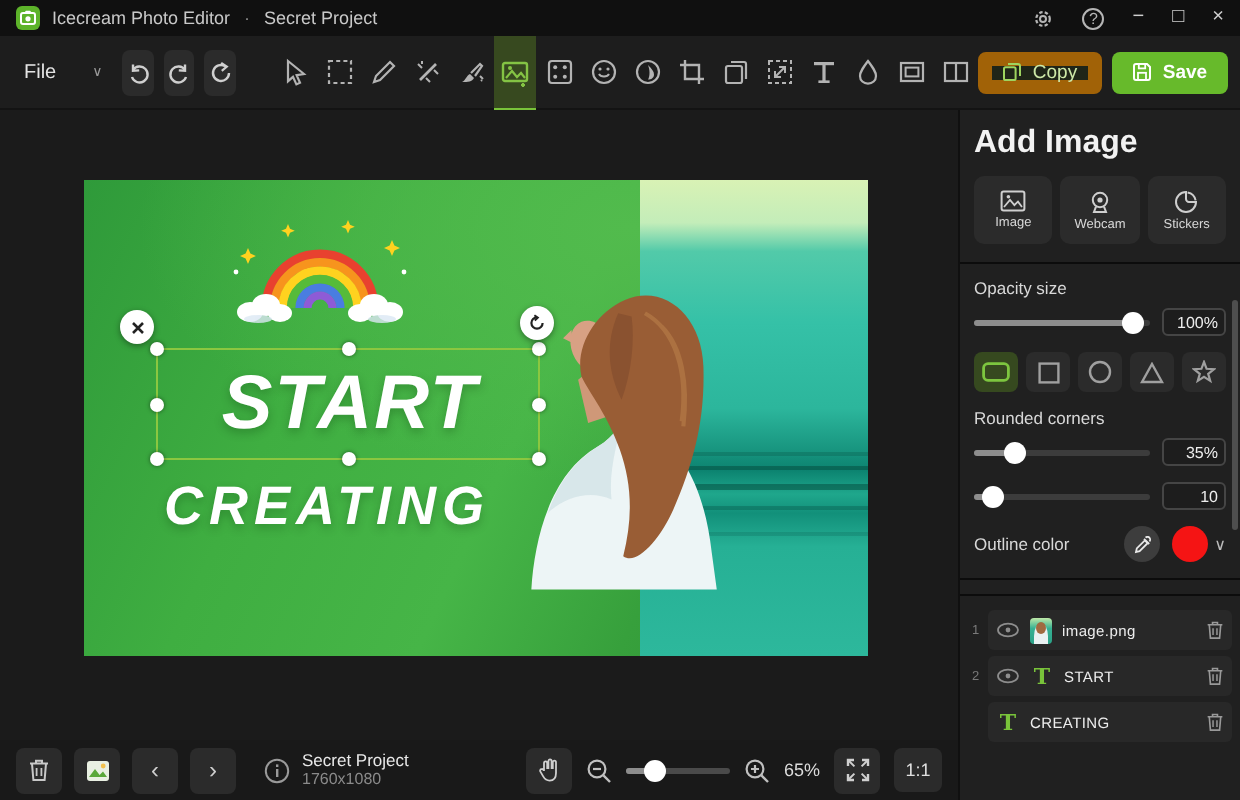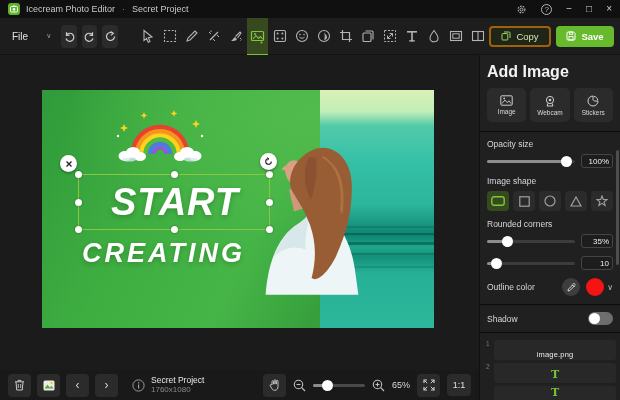--- a/index.html
+++ b/index.html
@@ -21,21 +21,21 @@
     display:flex; align-items:center; border-bottom:1px solid #131313; }
   .file-btn { display:flex; align-items:center; gap:18px; font-size:10px; color:#e3e3e3; margin:0 10px 0 12px; }
   .hist-btn { width:23px; height:23px; border-radius:4px; background:#2b2b2b; margin-right:5px;
     display:flex; align-items:center; justify-content:center; }
   .tools { display:flex; align-items:center; margin-left:14px; height:37px; }
   .tool { width:21px; height:37px; display:flex; align-items:center; justify-content:center; position:relative; margin:0 0.5px; }
   .tool svg { opacity:.88; }
   .tool.selected { background:#37491f; }
   .tool.selected:after { content:""; position:absolute; left:0; bottom:-1px; width:100%; height:2px; background:#79c33a; }
   .tb-actions { margin-left:auto; display:flex; align-items:center; gap:5px; padding-right:6px; }
-  .btn-copy { width:62px; height:21px; border:2px solid #a16207; border-radius:4px; background:#1f2518;
+  .btn-copy { width:62px; height:21px; border:7px solid #a16207; border-radius:4px; background:#1f2518;
     color:#cde8a7; font-size:9.5px; display:flex; align-items:center; justify-content:center; gap:5px; }
   .btn-save { width:58px; height:21px; border-radius:4px; background:#67ba2b; color:#fff; font-size:9.5px;
     font-weight:bold; display:flex; align-items:center; justify-content:center; gap:5px; }
 
   
   .workspace { position:absolute; left:0; top:55px; width:479px; height:345px; background:#1b1b1b; }
   .canvas { position:absolute; left:42px; top:35px; width:392px; height:238px; overflow:hidden;
     background: radial-gradient(140% 120% at 70% 10%, #52bb4d 0%, rgba(82,187,77,0) 45%),
       linear-gradient(115deg,#2f9a3a 0%,#3fae41 30%,#46b547 55%,#37a03c 75%,#2e8f33 100%); }
   .photo { position:absolute; left:278px; top:0; width:114px; height:238px;
@@ -94,21 +94,21 @@
   .eyedrop { width:18px; height:18px; border-radius:50%; background:#3d3d3d; display:flex; align-items:center;
     justify-content:center; margin-right:6px; }
   .swatch { width:18px; height:18px; border-radius:50%; background:#f51414; margin-right:3px; }
   .chev { font-size:8px; color:#bbb; }
   .toggle-row { display:flex; align-items:center; justify-content:space-between; margin-bottom:7px; }
   .toggle { position:relative; width:25px; height:13px; border-radius:7px; background:#6e6e6e; }
   .toggle .knob { position:absolute; left:1px; top:1px; width:11px; height:11px; border-radius:50%; background:#fff; }
 
   .layers { position:relative; margin:0 -3px 0 -1px; }
   .layer-row { position:relative; display:flex; align-items:center; height:20px; margin:0 0 3px 8px;
-    background:#282828; border-radius:3px; padding:0 4px; gap:5px;flex-direction:column; }
+    background:#282828; border-radius:3px; padding:0 4px; gap:5px; }
   .layer-num { position:absolute; left:-8px; font-size:6.5px; color:#7a7a7a; width:7px; text-align:left; }
   .layer-name { font-size:7.5px; color:#ececec; flex:1; letter-spacing:.2px; }
   .layer-T { font-family:"DejaVu Serif", serif; font-weight:bold; font-size:11px; color:#79c33a; width:12px; text-align:center; }
   .thumb { width:11px; height:13px; border-radius:2px; position:relative; overflow:hidden;
     background:linear-gradient(180deg,#bfe9a8 0%,#37b193 40%,#2aa187 100%); }
   .thumb i { position:absolute; left:2px; top:3px; width:7px; height:10px; border-radius:45% 45% 0 0/60% 60% 0 0;
     background:#e9f1f2; }
   .thumb i:before { content:""; position:absolute; left:1px; top:-1px; width:5px; height:6px; border-radius:50%;
     background:#a06a40; }
   .scrollbar { position:absolute; right:1px; top:95px; width:3px; height:115px; border-radius:2px; background:#4e4e4e; }
@@ -465,21 +465,20 @@
 
     <div class="lbl">Opacity size</div>
     <div class="slider-row">
       <div class="slider">
         <div class="fill" style="width:82px;"></div>
         <div class="knob" style="left:74px;"></div>
       </div>
       <div class="valbox">100%</div>
     </div>
 
-    <div class="lbl">Image shape</div>
     <div class="shape-row">
       <div class="shape-btn selected">
         <svg width="14" height="10" viewBox="0 0 14 10">
             <rect x="0.8" y="0.8" width="12.4" height="8.4" rx="2.2" fill="none" stroke="#7dc63f" stroke-width="1.4"></rect>
           </svg>
       </div>
       <div class="shape-btn">
         <svg width="11" height="11" viewBox="0 0 11 11">
             <rect x="0.8" y="0.8" width="9.4" height="9.4" fill="none" stroke="#a0a0a0" stroke-width="1.2"></rect>
           </svg>
@@ -525,26 +524,20 @@
             <path d="M1 8 L1.4 6.2 L5.4 2.2 L6.8 3.6 L2.8 7.6 Z" fill="none" stroke="#e8e8e8" stroke-width="0.9"></path>
             <path d="M5 1.4 L7.6 4 M5.8 0.8 C6.3 0.3 7.2 0.3 7.7 0.8 C8.2 1.3 8.2 2.2 7.7 2.7" stroke="#e8e8e8" stroke-width="0.9" fill="none"></path>
           </svg>
       </div>
       <div class="swatch"></div>
       <span class="chev">∨</span>
     </div>
 
     <div class="divider"></div>
 
-    <div class="toggle-row">
-      <div class="lbl" style="margin:0;">Shadow</div>
-      <div class="toggle">
-          <div class="knob"></div>
-        </div>
-    </div>
 
     <div class="divider"></div>
 
     <div class="layers">
       <div class="layer-row">
         <span class="layer-num">1</span>
         <svg width="12" height="8" viewBox="0 0 12 8">
             <ellipse cx="6" cy="4" rx="5" ry="3.2" fill="none" stroke="#8d8d8d" stroke-width="0.9"></ellipse>
             <circle cx="6" cy="4" r="1.2" fill="#8d8d8d"></circle>
           </svg>

